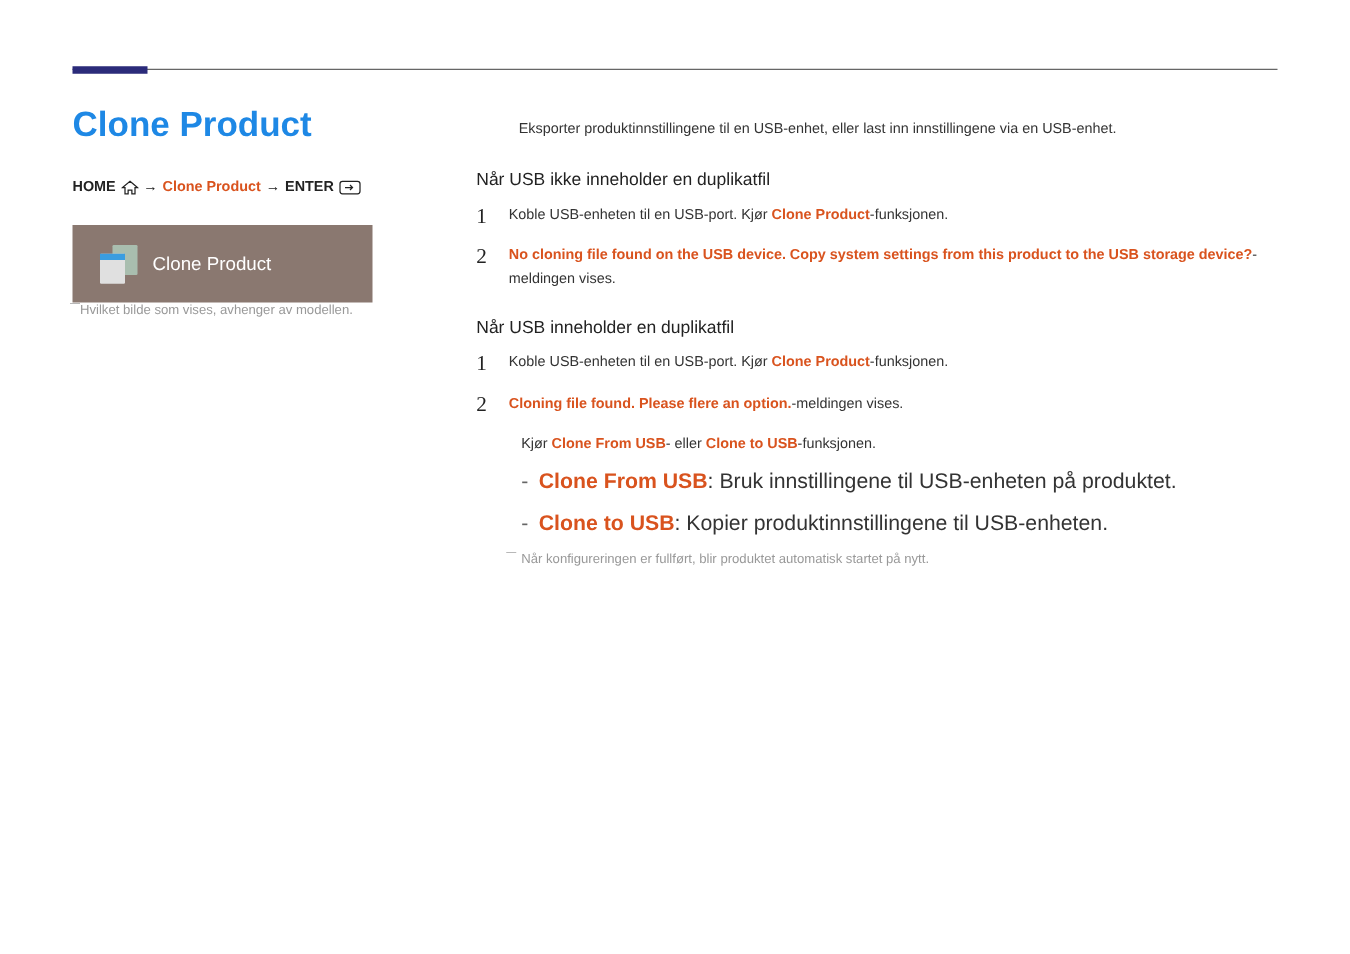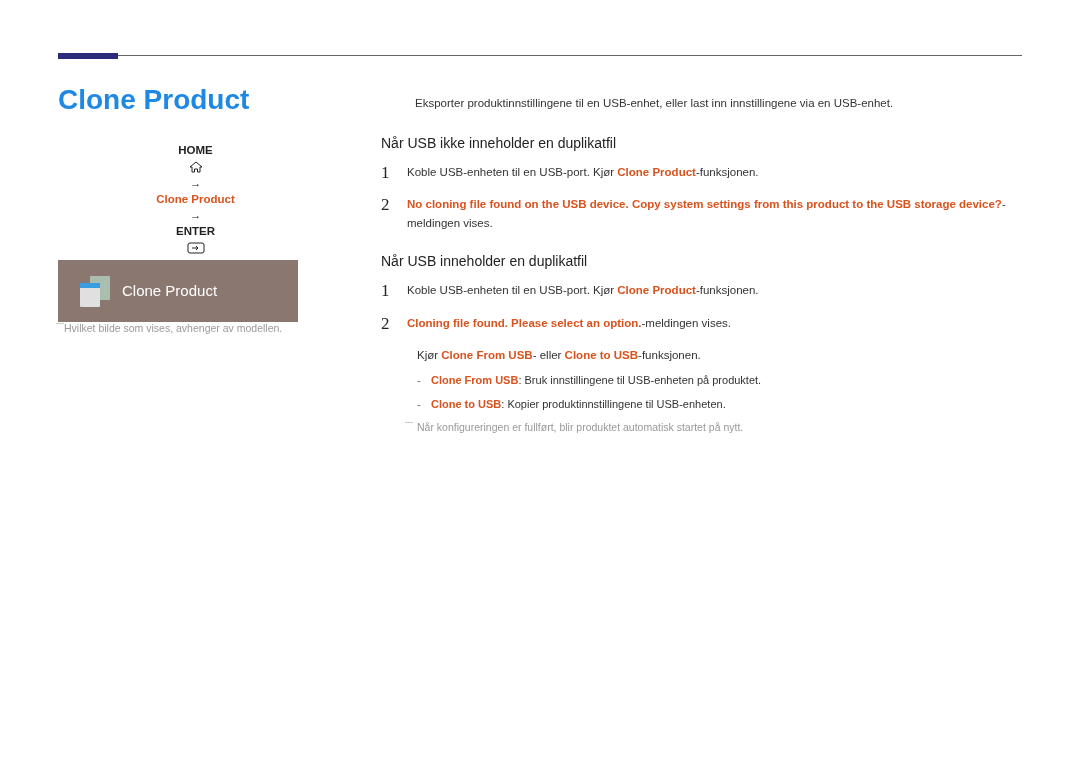--- a/index.html
+++ b/index.html
@@ -47,26 +47,24 @@
   .main-title {
     font-size: 28px;
     font-weight: bold;
     color: #1e88e5;
     margin-bottom: 28px;
   }
   .breadcrumb {
     font-size: 11.5px;
     font-weight: bold;
     color: #222;
-    margin-bottom: 6px;
+    margin-bottom: 24px;
     display: flex;
-    align-items: center;
     gap: 4px;
     flex-wrap: wrap;
-    flex-direction: column;
   }
   .breadcrumb .orange {
     color: #d9531e;
   }
   .breadcrumb svg {
     vertical-align: middle;
   }
   .ui-box {
     background: #8a7870;
     width: 240px;
@@ -174,21 +172,21 @@
     font-size: 11.5px;
     line-height: 1.65;
     color: #333;
     margin-left: 36px;
     margin-top: 8px;
   }
   .dash-item {
     position: relative;
     padding-left: 14px;
     margin-top: 6px;
-    font-size: 11px;
+    font-size: 17px;
     line-height: 1.65;
   }
   .dash-item::before {
     content: "-";
     position: absolute;
     left: 0;
     top: 0;
     color: #666;
   }
   .footnote {
@@ -284,21 +282,21 @@
         <div class="num-item">
           <div class="num">1</div>
           <div class="num-body">
             <span>Koble USB-enheten til en USB-port. Kjør </span><span class="orange-normal">Clone Product</span><span>-funksjonen.</span>
           </div>
         </div>
 
         <div class="num-item">
           <div class="num">2</div>
           <div class="num-body">
-            <span class="orange-normal">Cloning file found. Please select an option.</span><span>-meldingen vises.</span>
+            <span class="orange-normal">Cloning file found. Please flere an option.</span><span>-meldingen vises.</span>
           </div>
         </div>
 
         <div class="after-list">
           <span>Kjør </span><span class="orange-normal">Clone From USB</span><span>- eller </span><span class="orange-normal">Clone to USB</span><span>-funksjonen.</span>
 
           <div class="dash-item">
             <span class="orange-normal">Clone From USB</span><span>: Bruk innstillingene til USB-enheten på produktet.</span>
           </div>
           <div class="dash-item">

